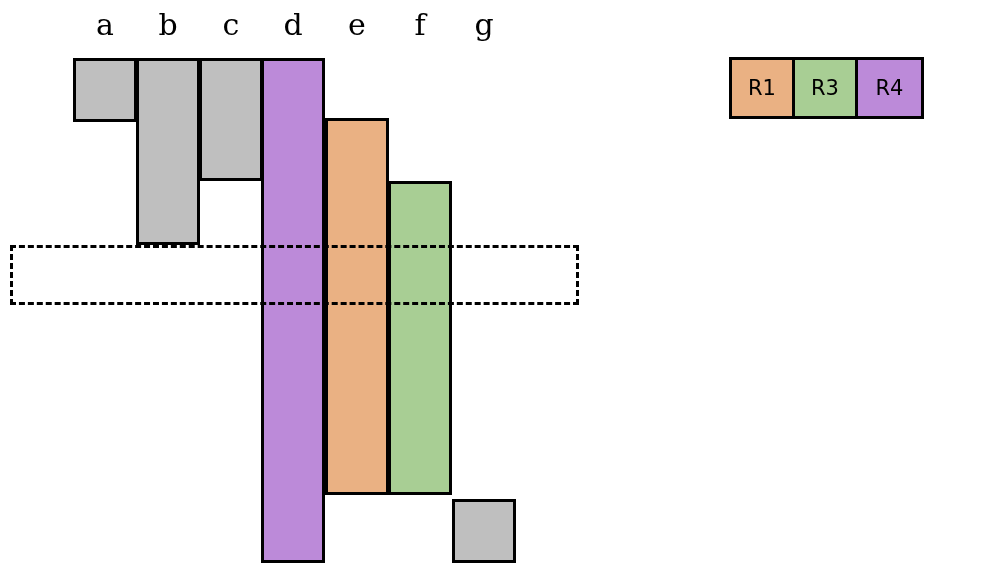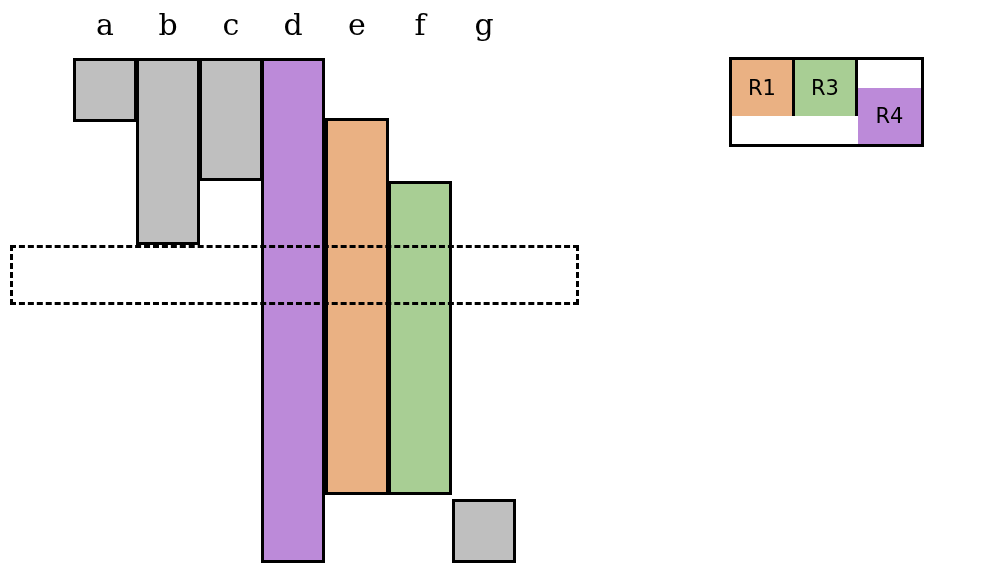--- a/index.html
+++ b/index.html
@@ -61,21 +61,20 @@
     border-right: 3px solid #000000;
     display: flex;
     align-items: center;
     justify-content: center;
     font-family: "DejaVu Sans", sans-serif;
     font-size: 21px;
     color: #000000;
   }
   .legend-swatch:last-child {
     border-right: none;
-    margin-top: 28px;
   }
 </style>
 </head>
 <body>
 
 <div id="canvas">
 
   <div class="col-label" style="left: 73px;">a</div>
   <div class="col-label" style="left: 136px;">b</div>
   <div class="col-label" style="left: 199px;">c</div>

